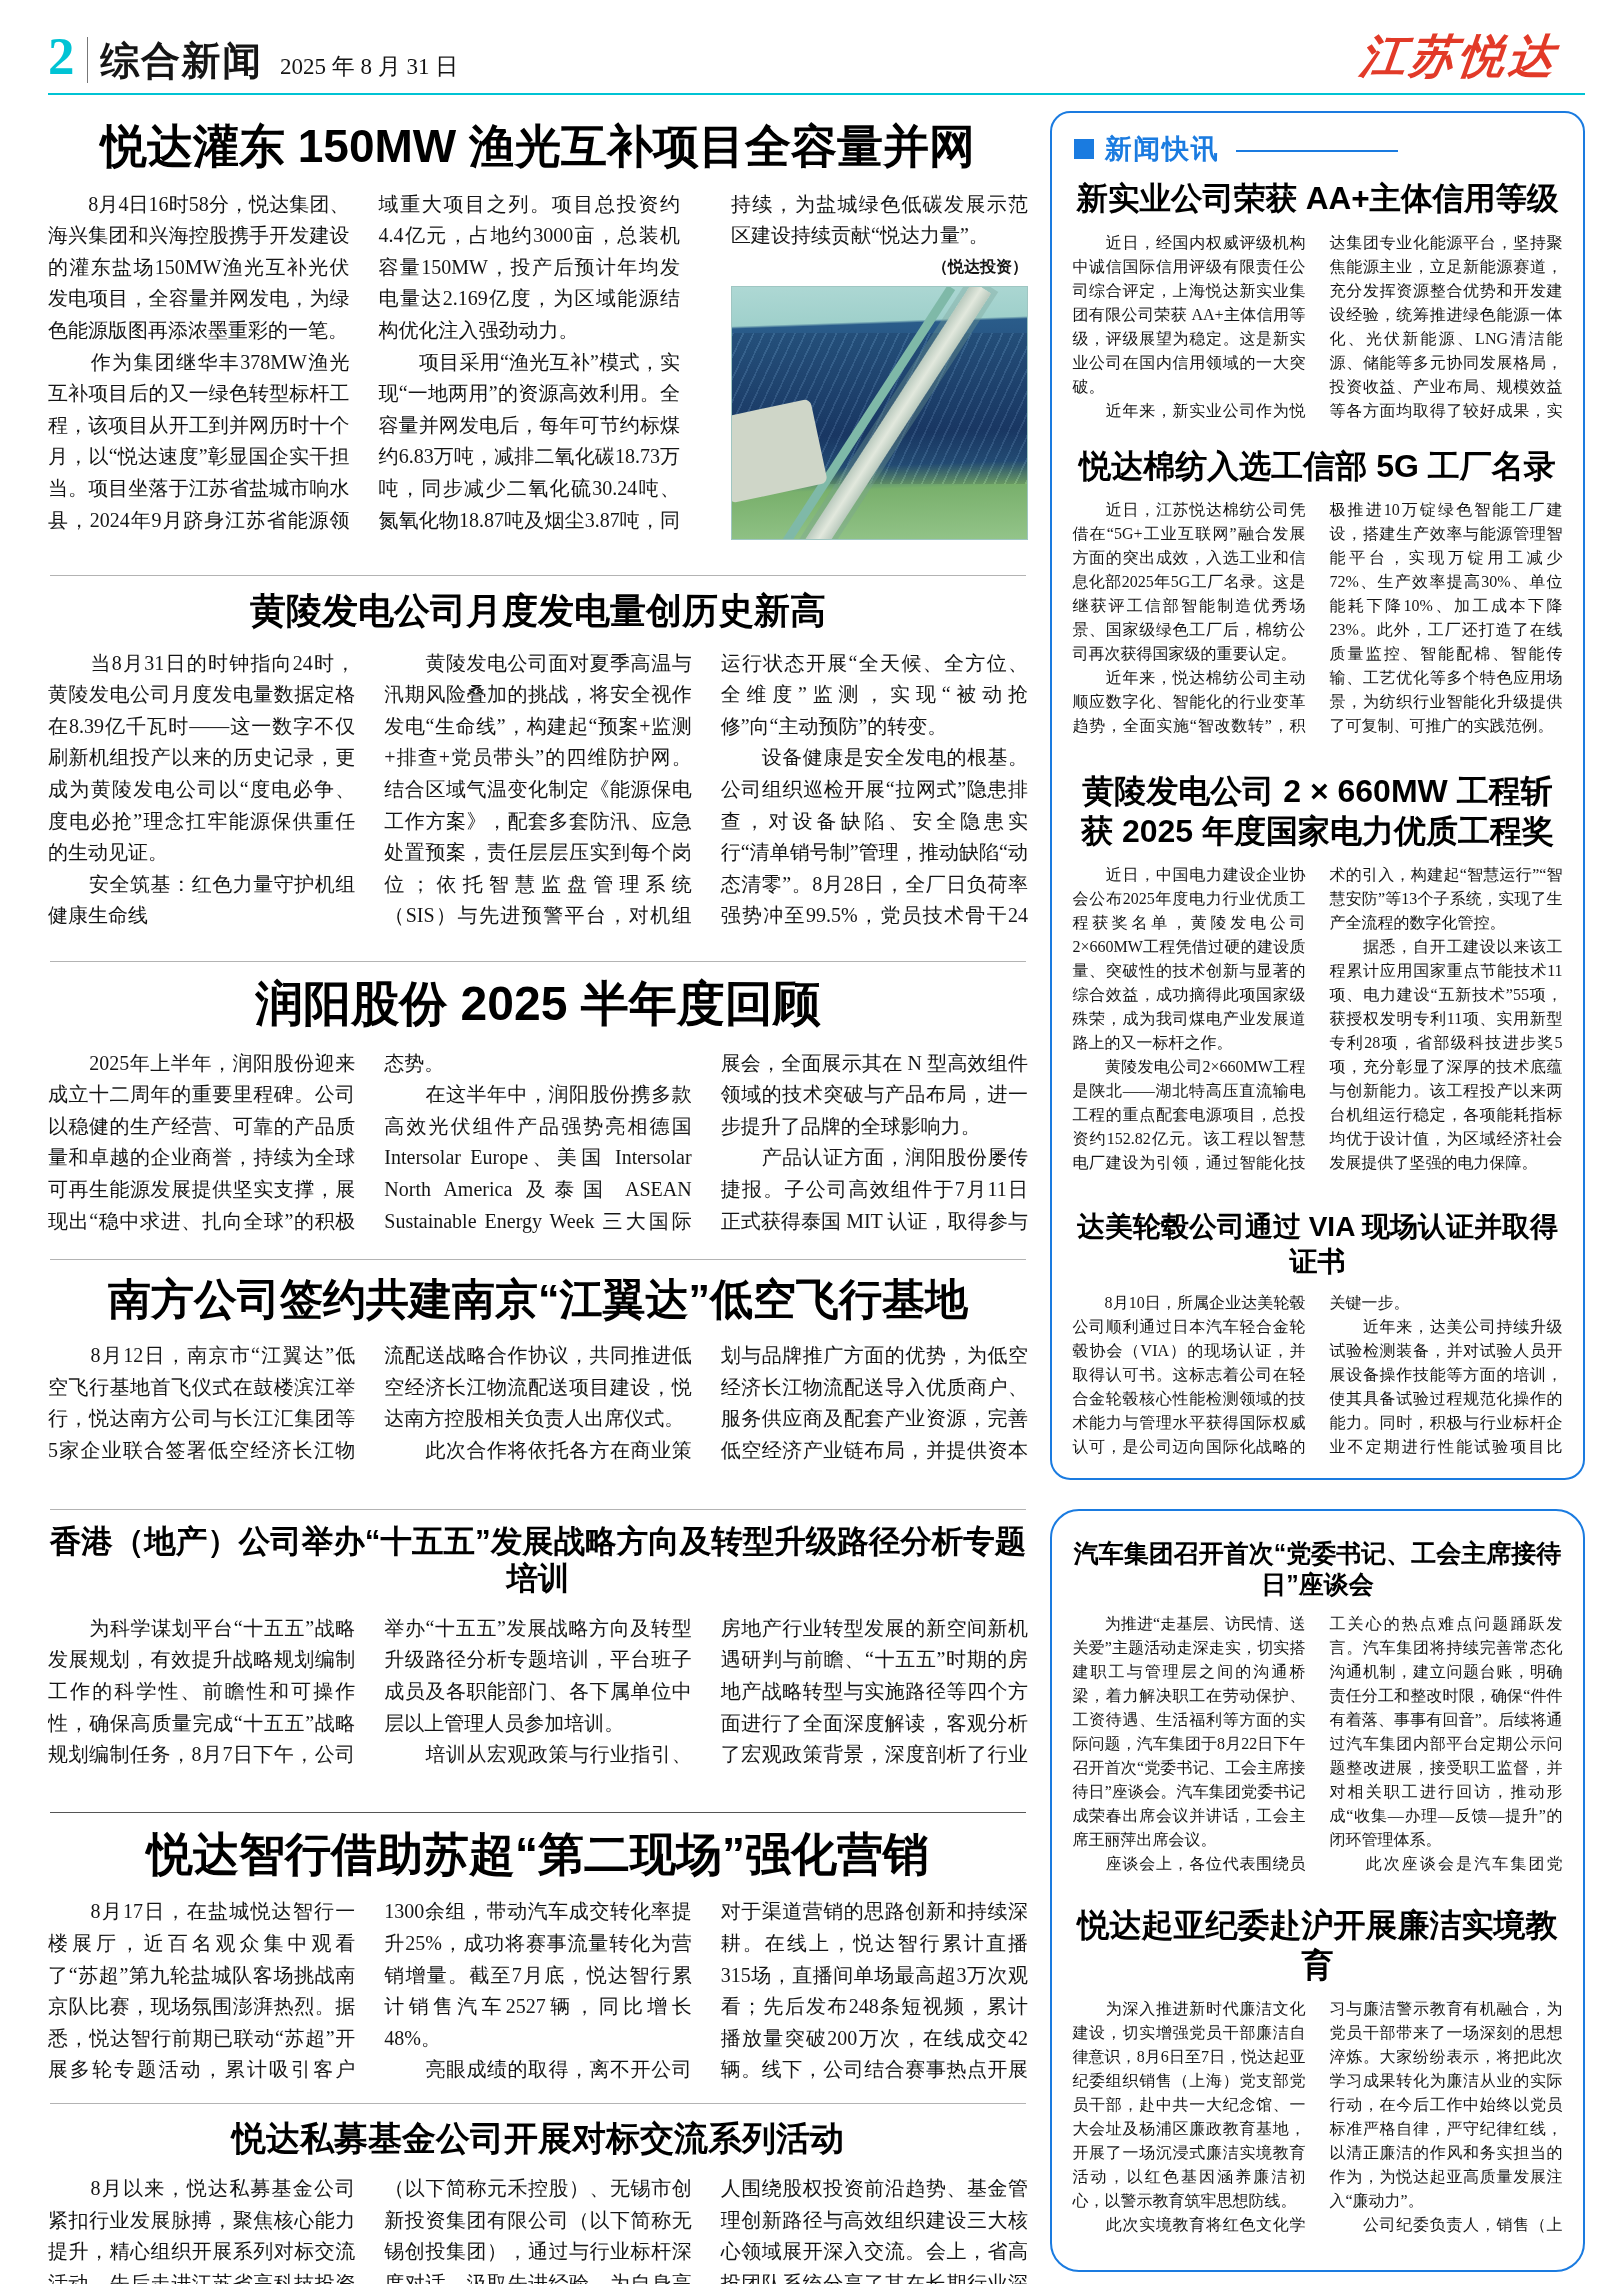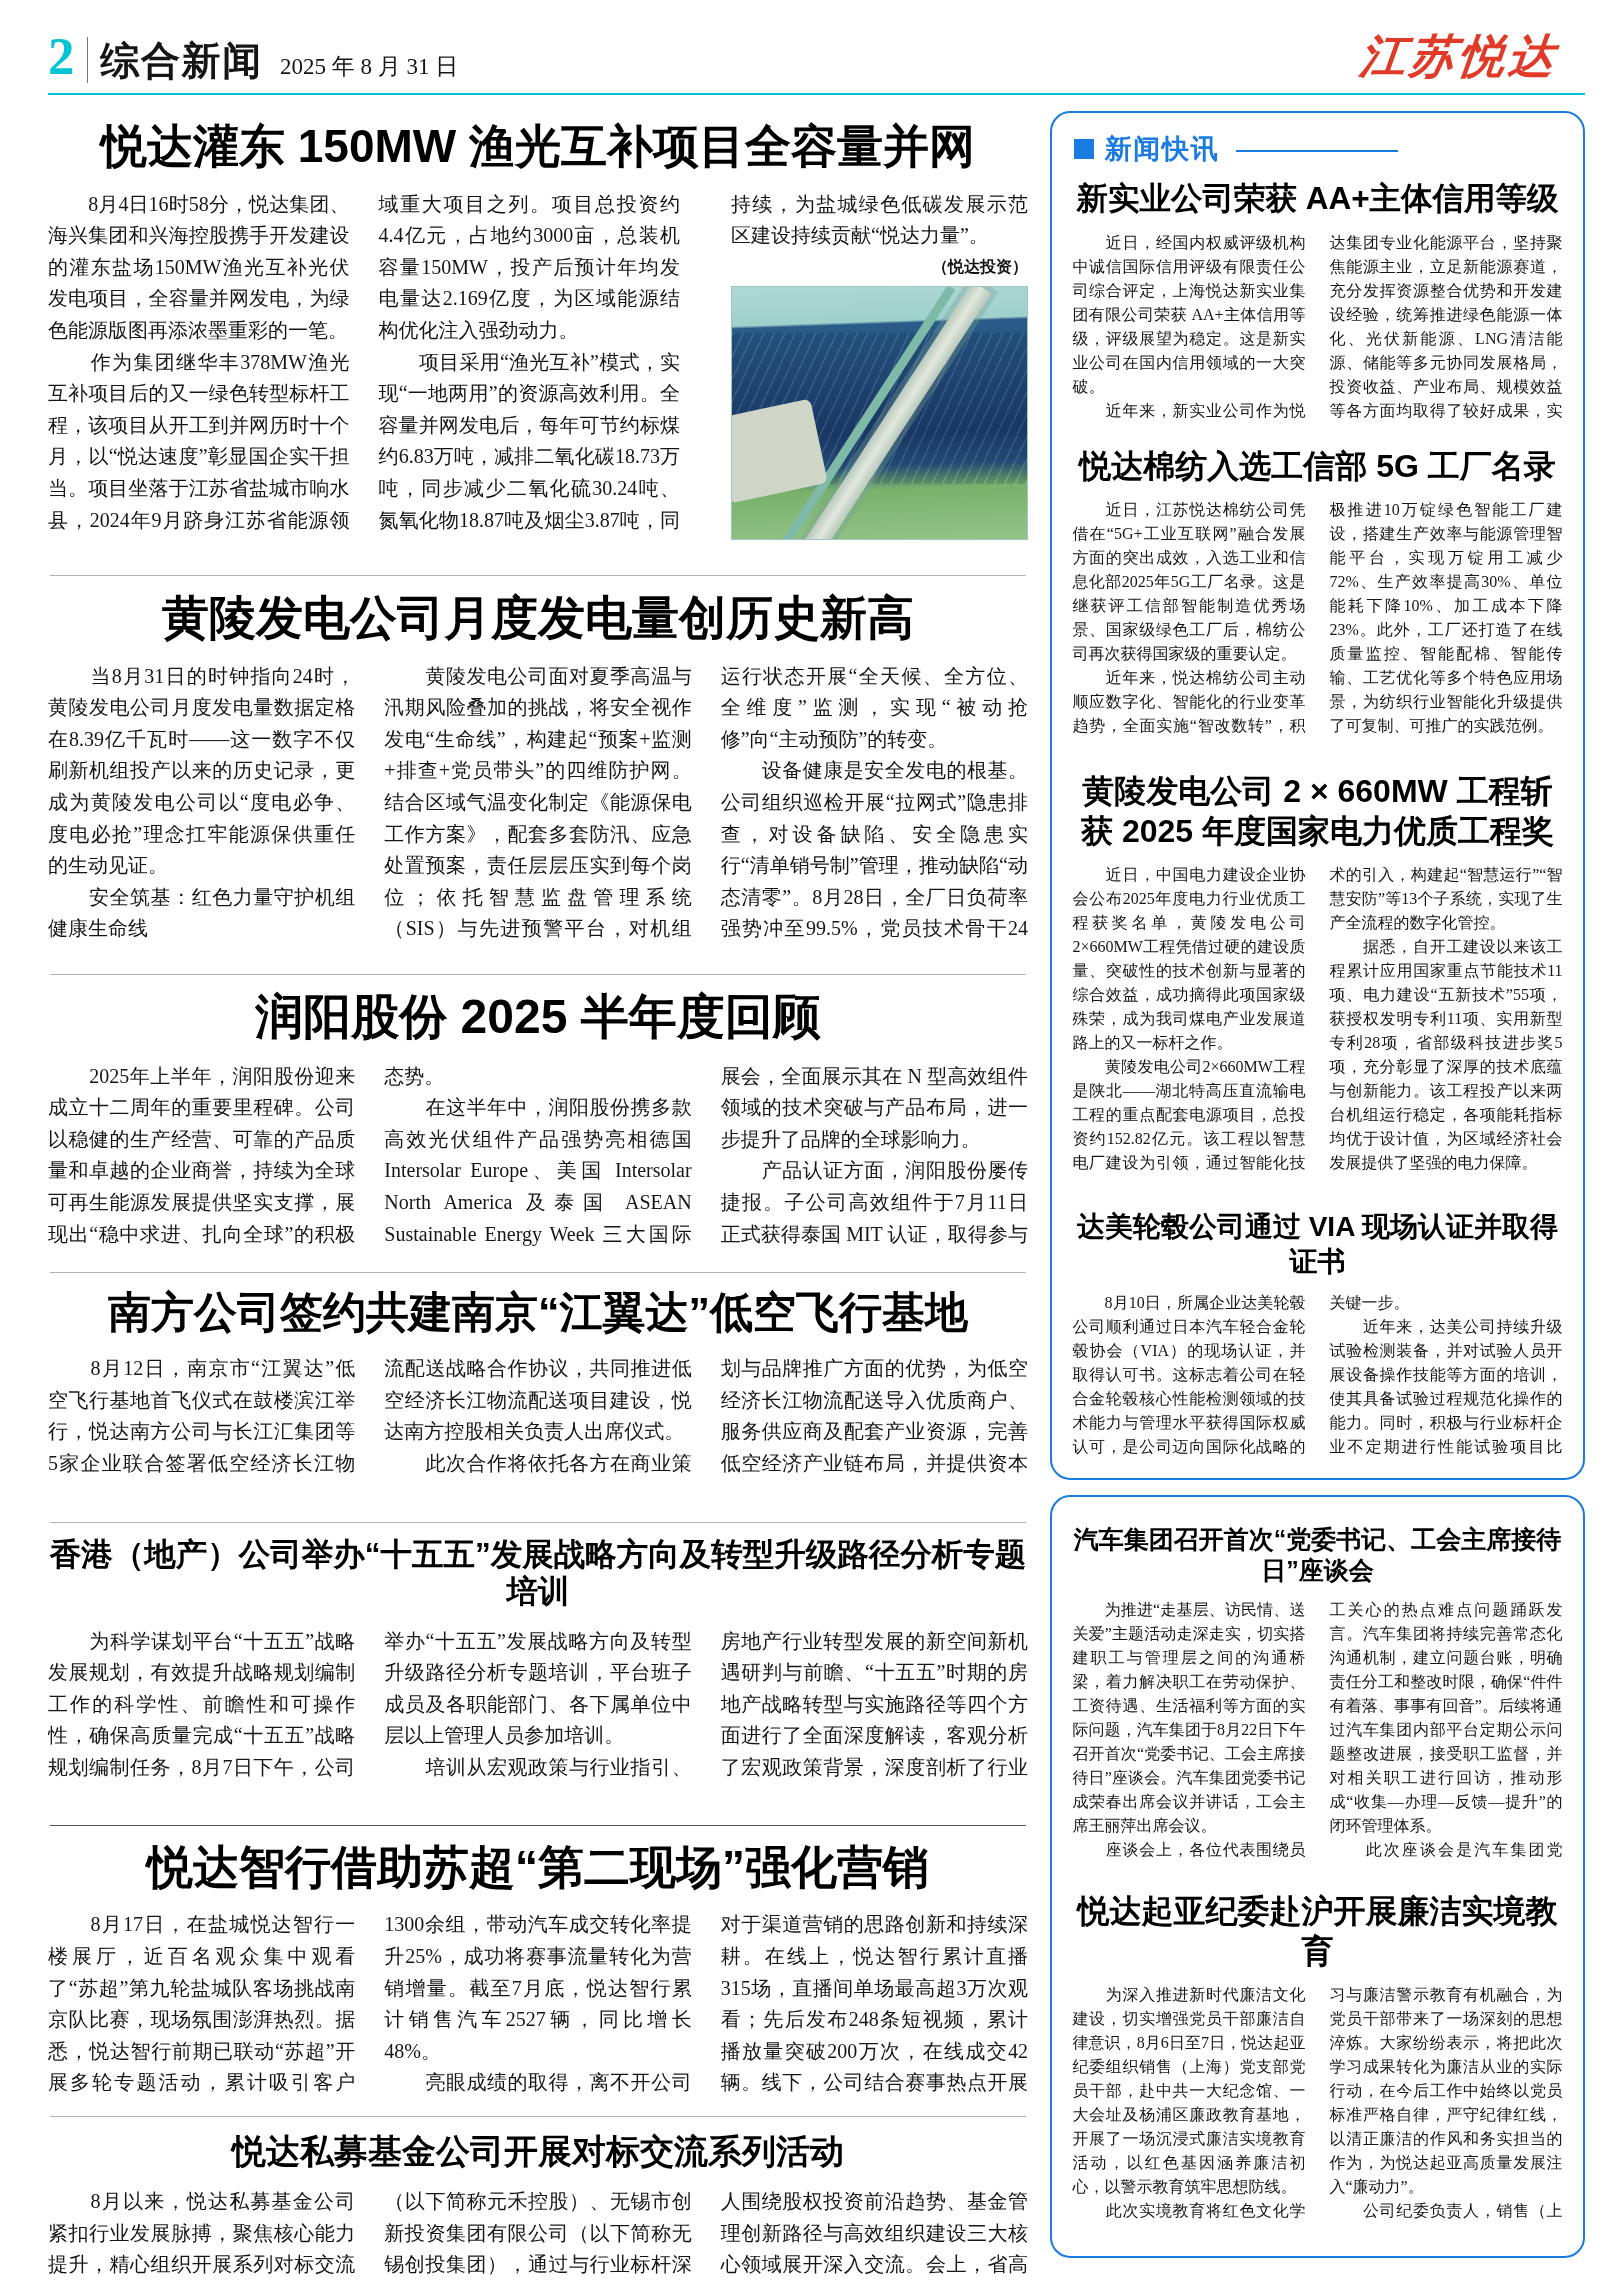--- a/index.html
+++ b/index.html
@@ -44,21 +44,21 @@
   .ph-canal{position:absolute;left:38%;top:-12%;width:8.5px;height:150%;
             background:#7fb9a8;transform:rotate(33deg);}
   .ph-ground{position:absolute;left:-4%;bottom:18%;width:34%;height:34%;
              background:#cfd6c8;transform:rotate(-12deg);border-radius:6.8px;}
   .ph-grid{position:absolute;inset:18% 0 22% 0;
            background:repeating-linear-gradient(115deg,rgba(255,255,255,.07) 0 1.7px,
                       rgba(0,0,20,.12) 1.7px 9.4px);}
   
   .box{border:2.6px solid #1a7be0;border-radius:20.4px;padding:15.3px 20.4px 17px 20.4px;
        background:#fff;}
-  .box + .box{margin-top:15px;}
+  .box + .box{margin-top:29px;border-radius:29px;}
   .box-head{display:flex;align-items:center;gap:10.2px;margin:3.4px 0 8.5px 1.7px;}
   .sq{width:20.4px;height:20.4px;background:#1a7be0;flex:none;}
   .box-title{color:#1a7be0;font-weight:900;font-size:27px;letter-spacing:1.7px;
              font-family:"Liberation Sans","DejaVu Sans",sans-serif;}
   .hline{height:2.6px;background:#1a7be0;width:162px;margin-left:6.8px;margin-top:3.4px;}
   .brief h3{margin:12px 0 12px 0;text-align:center;font-weight:900;color:#000;line-height:1.25;
             font-family:"Liberation Sans","DejaVu Sans",sans-serif;}
   .bbody{column-count:2;column-gap:24px;column-fill:auto;overflow:hidden;}
   .bbody .txt{font-size:16px;line-height:1.5;}
 </style>
@@ -101,21 +101,21 @@
               <div class="ph-causeway"></div>
               <div class="ph-ground"></div>
             </div>
           </div>
         </div>
       </section>
 
       <hr class="sep">
 
       <section class="article">
-        <h2 style="font-size:47px">黄陵发电公司月度发电量创历史新高</h2>
+        <h2 style="font-size:36px">黄陵发电公司月度发电量创历史新高</h2>
         <div class="c3" style="height:300px">
           <div class="txt">　　当8月31日的时钟指向24时，黄陵发电公司月度发电量数据定格在8.39亿千瓦时——这一数字不仅刷新机组投产以来的历史记录，更成为黄陵发电公司以“度电必争、度电必抢”理念扛牢能源保供重任的生动见证。
 　　安全筑基：红色力量守护机组健康生命线
 　　黄陵发电公司面对夏季高温与汛期风险叠加的挑战，将安全视作发电“生命线”，构建起“预案+监测+排查+党员带头”的四维防护网。结合区域气温变化制定《能源保电工作方案》，配套多套防汛、应急处置预案，责任层层压实到每个岗位；依托智慧监盘管理系统（SIS）与先进预警平台，对机组运行状态开展“全天候、全方位、全维度”监测，实现“被动抢修”向“主动预防”的转变。
 　　设备健康是安全发电的根基。公司组织巡检开展“拉网式”隐患排查，对设备缺陷、安全隐患实行“清单销号制”管理，推动缺陷“动态清零”。8月28日，全厂日负荷率强势冲至99.5%，党员技术骨干24小时驻守机炉运转平台及集控室，最终创下单日发电量3154万千瓦时的纪录，用钉钉子精神筑牢安全发电底线。
 　　运营提效：党建赋能抢发每一度电
 　　今年以来，黄陵发电公司将党建深度融入生产运营各环节，面对迎峰度夏保电压力，发电车间党支部以“党建+安全生产”模式为抓手，让党旗在保电一线高高飘扬。
 　　公司党总支以“红色领航”为统领，火速组建“党员保电先锋队”，组建“燃料保供”“设备特巡”“运行优化”三支党员突击队，构建“燃料采运—生产运营—发电交易”协同创效机制，全链条发力保障机组“口粮”稳定、设备高效运转，为月度发电量创历史新高提供了坚实支撑。
 　　此次月度发电量创历史新高，彰显了企业的责任与担当。黄陵发电将继续扛稳能源保供和教育培训重任，为股东双方经济发展注入强劲动力，贡献“黄电担当”。</div>
 

